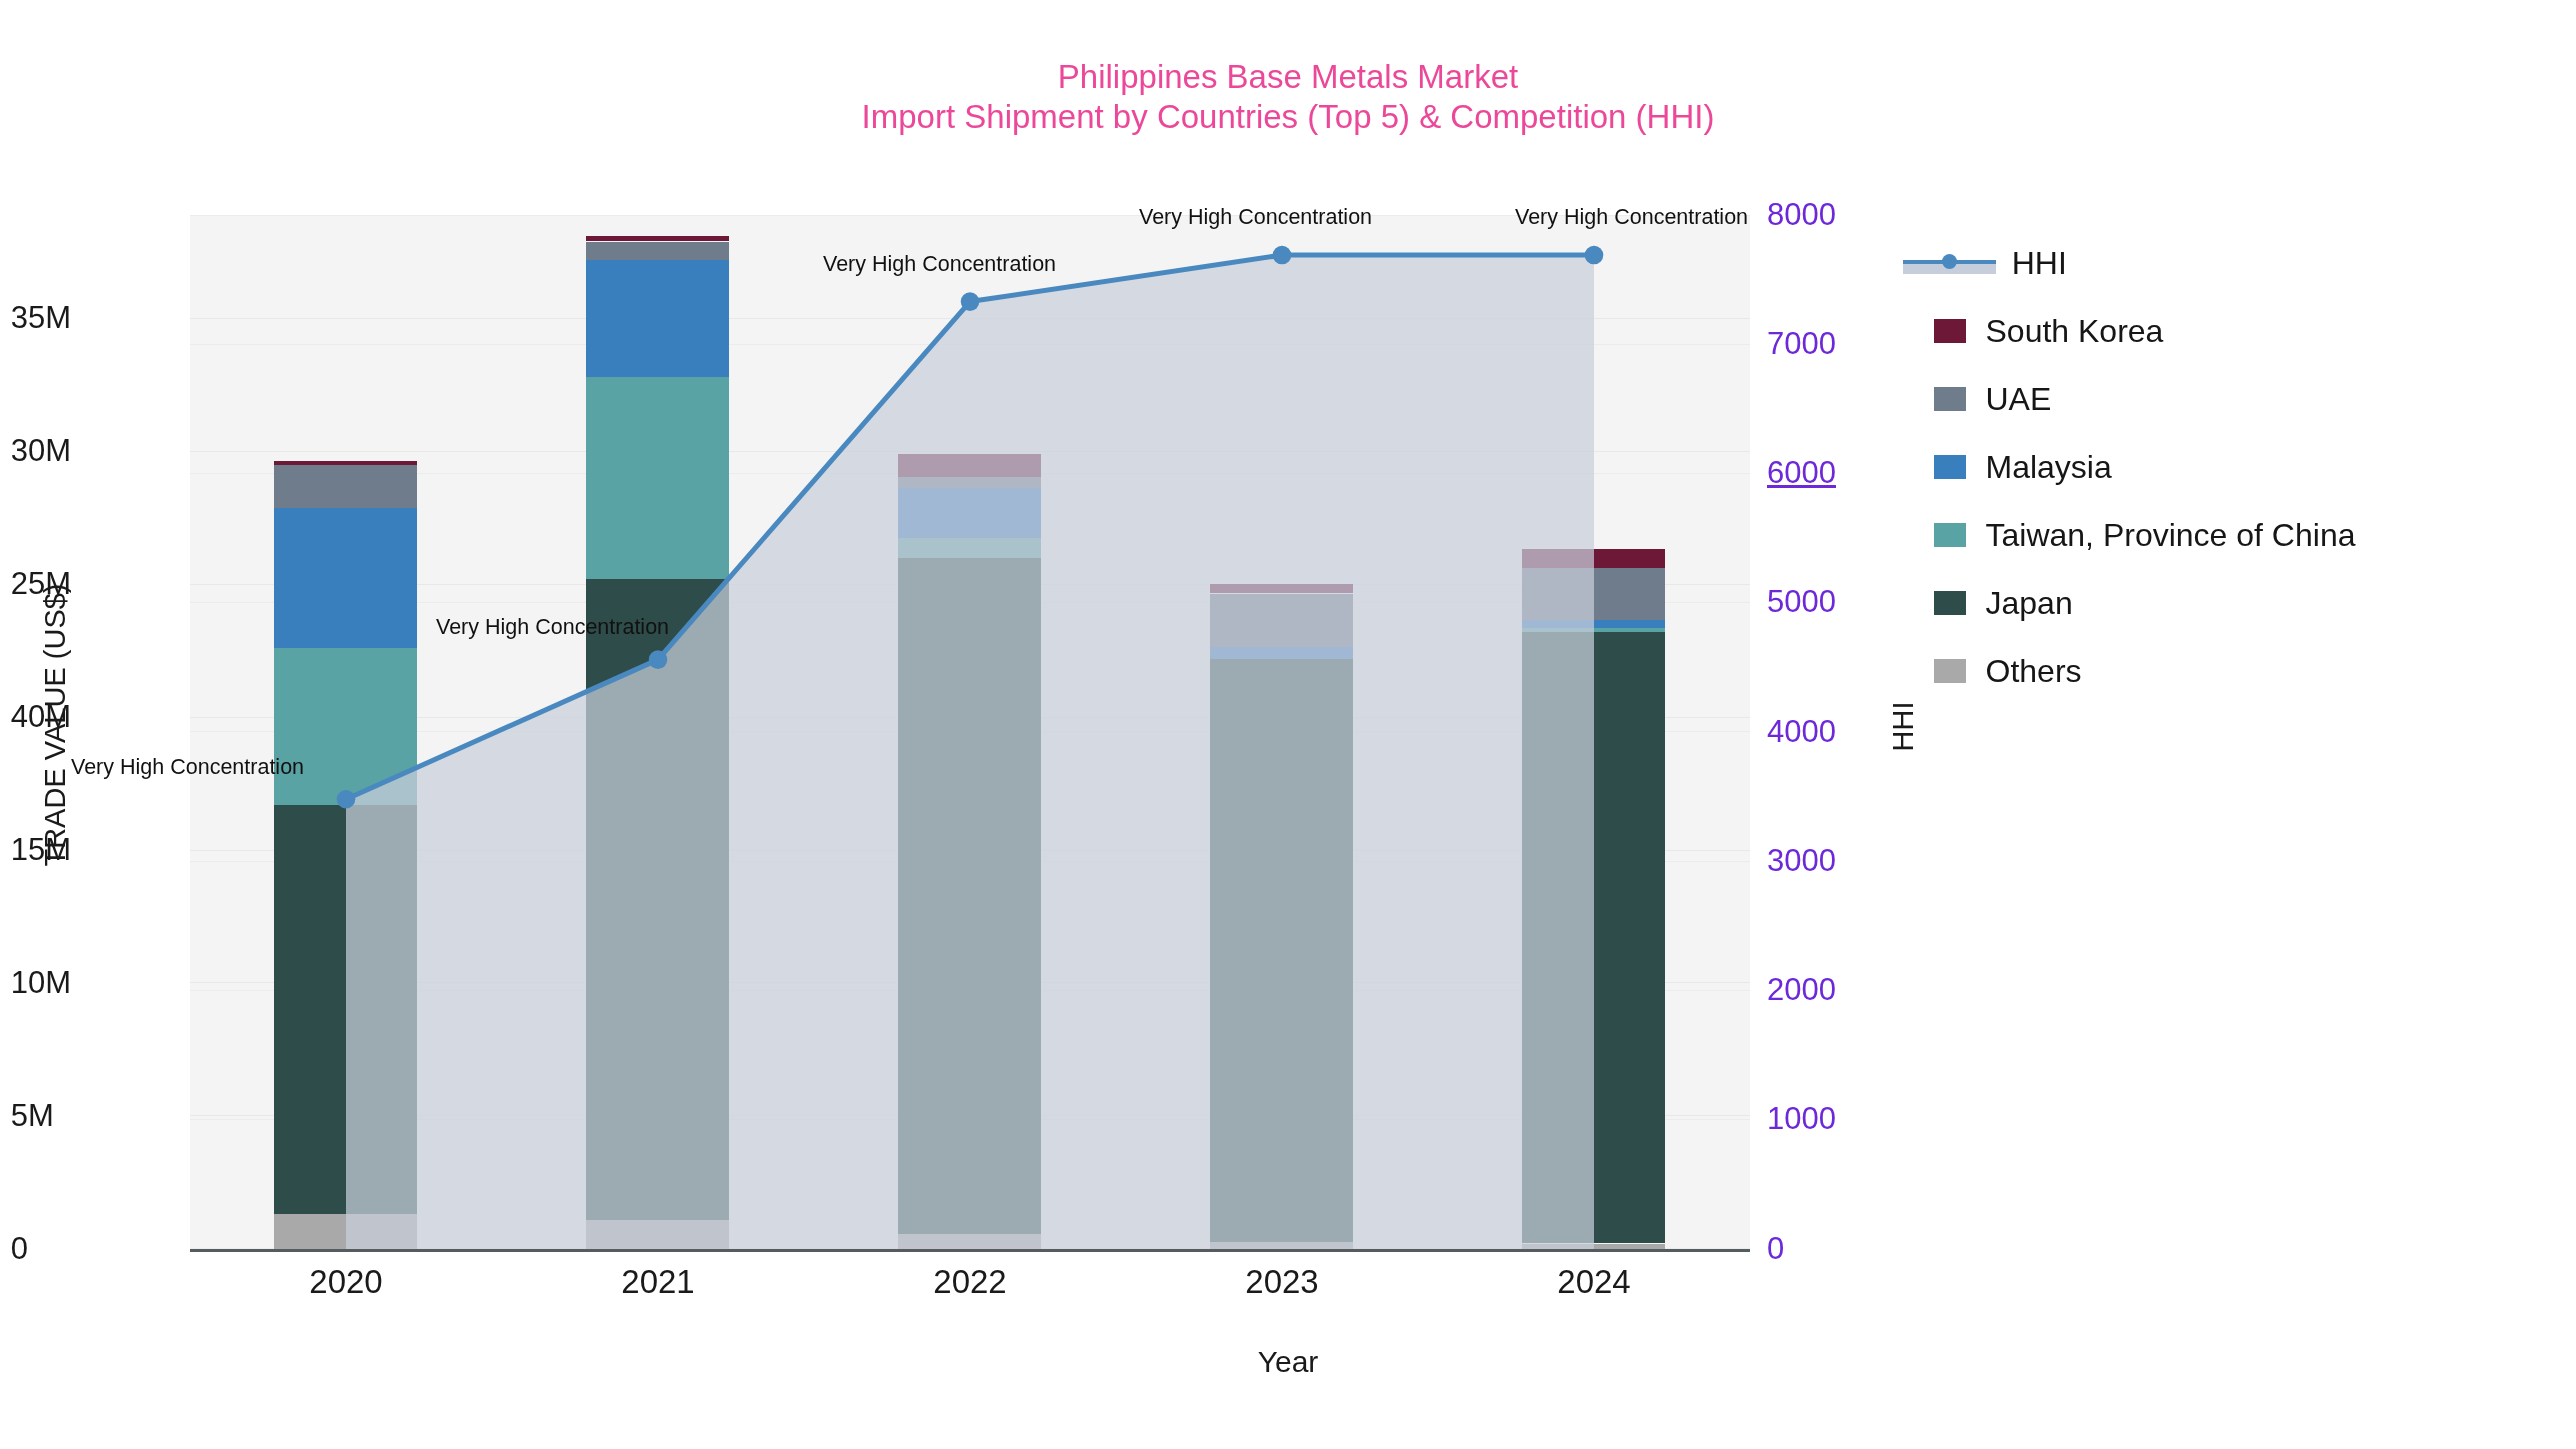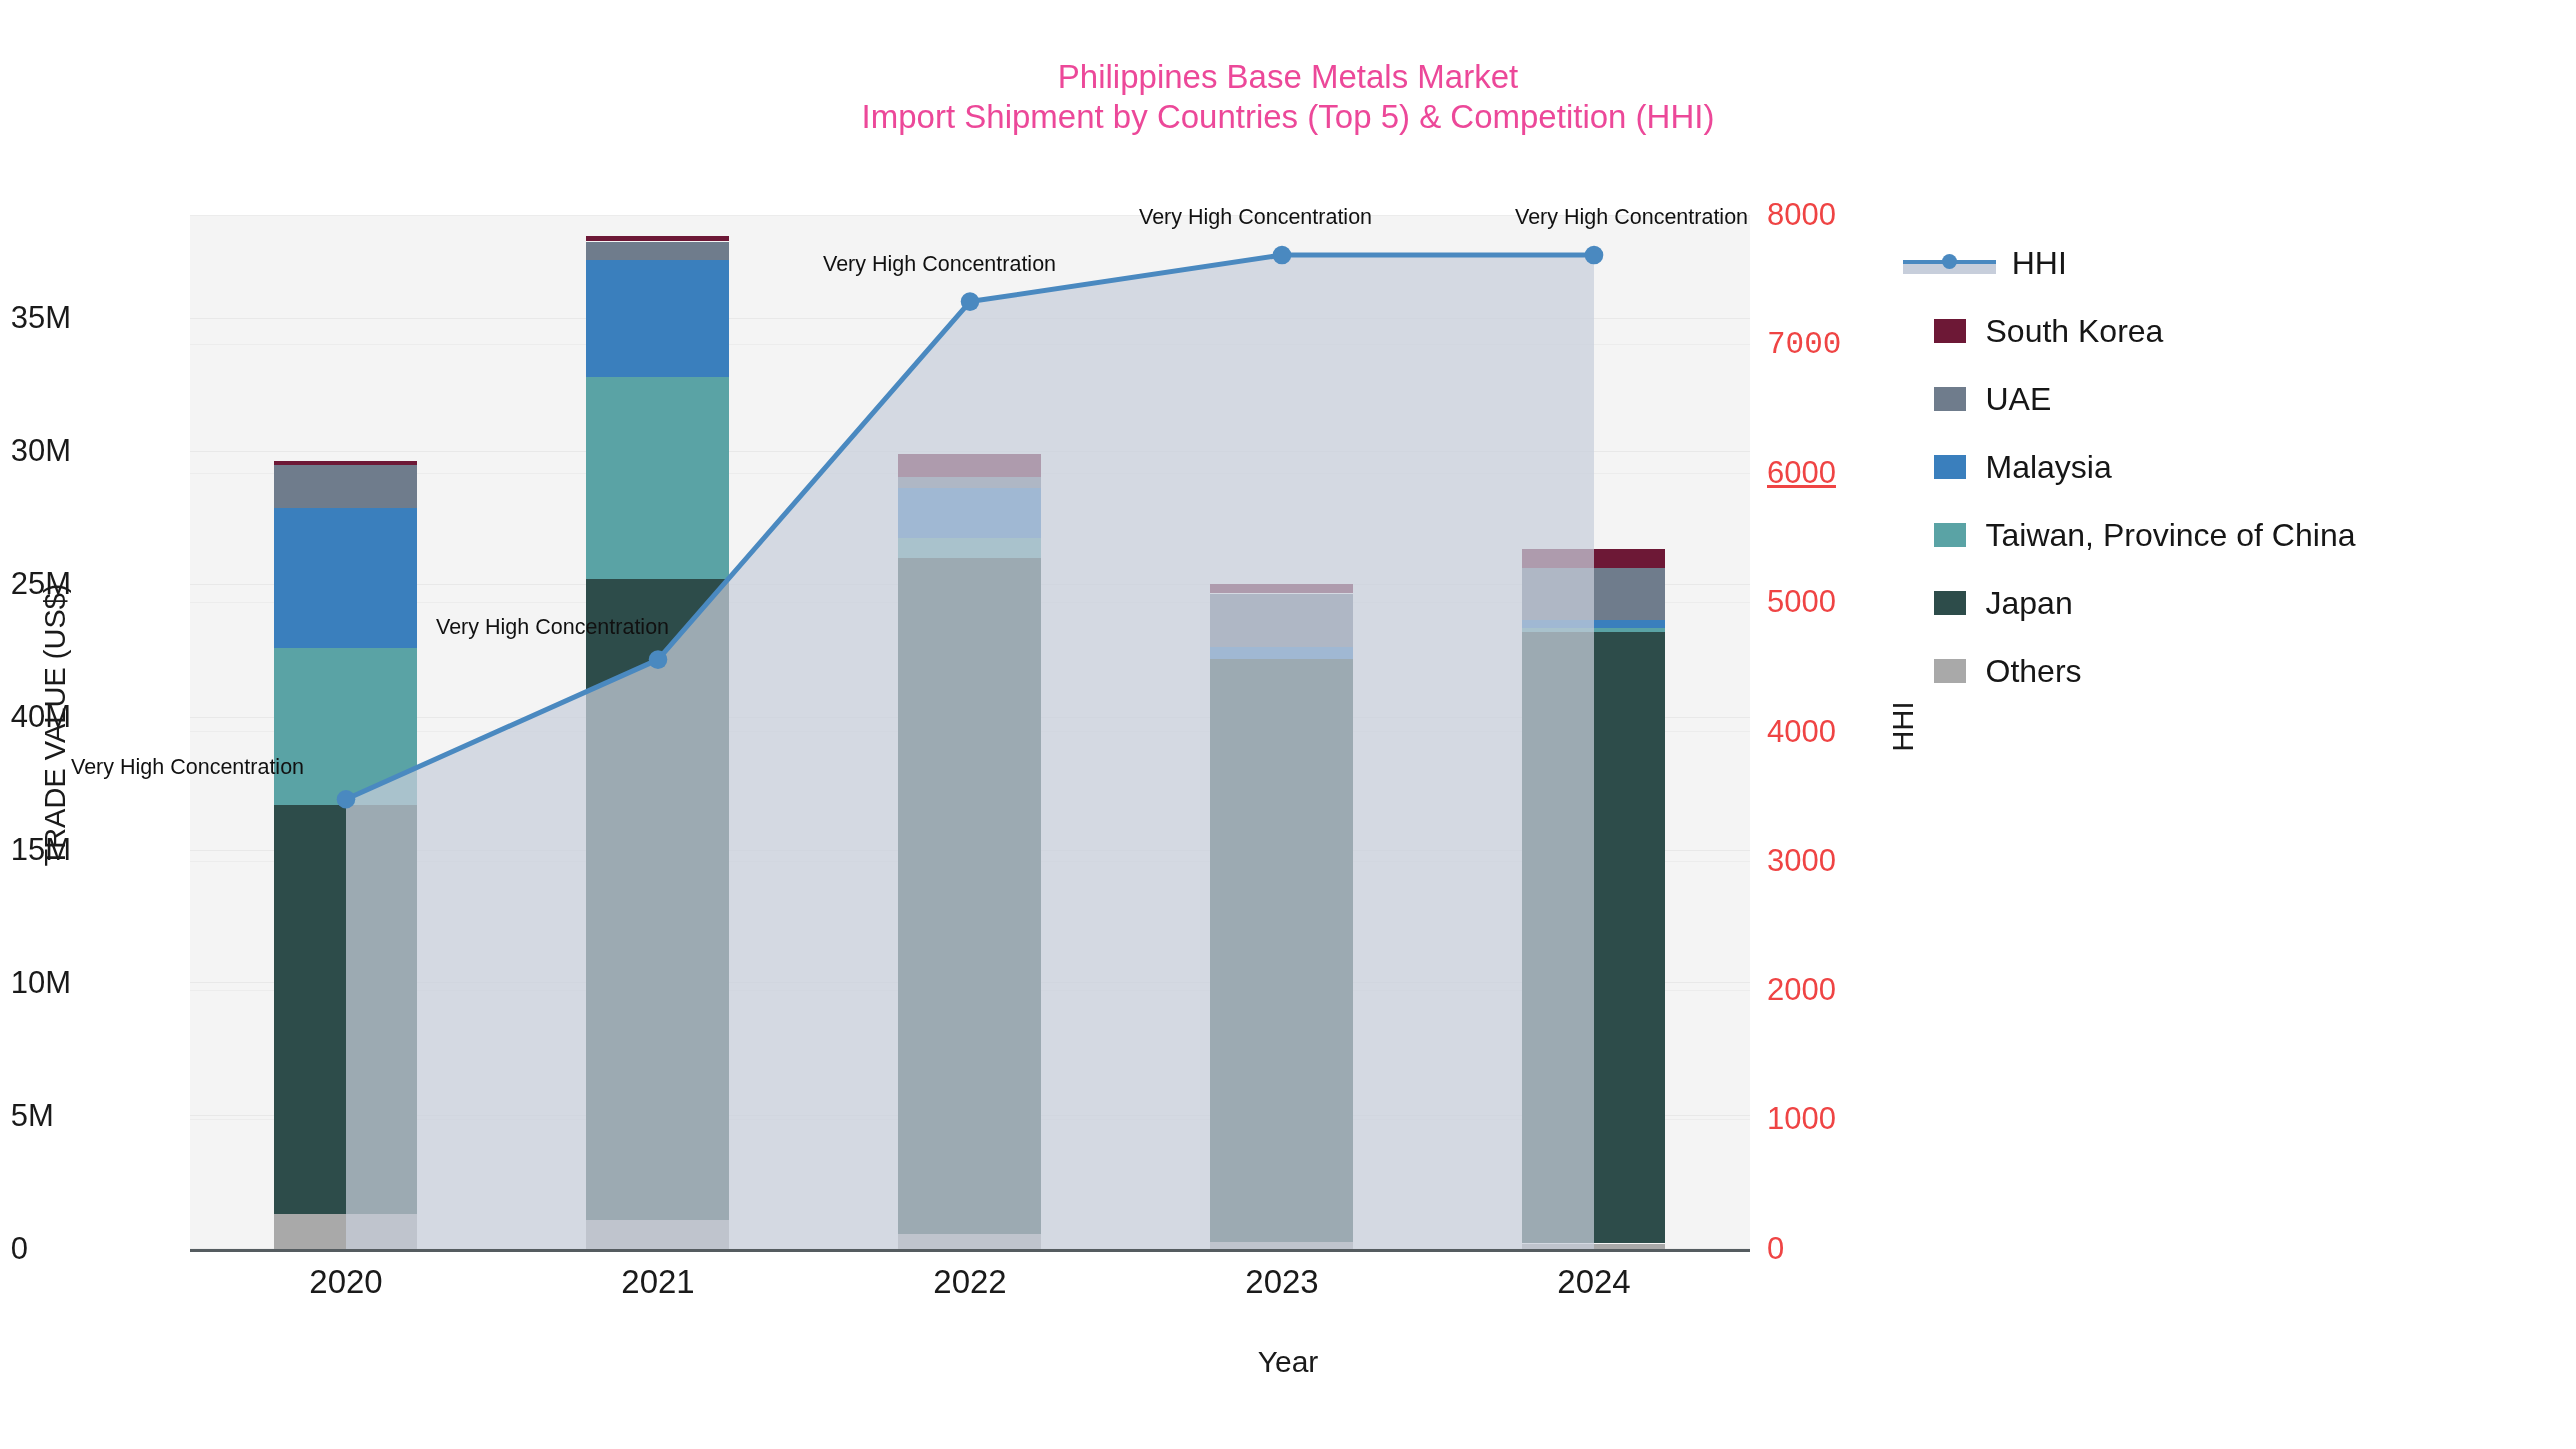--- a/index.html
+++ b/index.html
@@ -63,21 +63,21 @@
   }
   .ytick-l{
     position:absolute;
     font-size:31px;color:#1a1a1a;
     white-space:nowrap;
     transform:translateY(-50%);
     width:157px;left:10.7px;
   }
   .ytick-r{
     position:absolute;
-    font-size:31px;color:#ef4444;
+    font-size:31px;color:#6d28d9;
     white-space:nowrap;
     transform:translateY(-50%);
     left:1767px;
   }
   .xtick{
     position:absolute;top:1263px;
     font-size:33px;color:#1a1a1a;
     text-align:center;white-space:nowrap;
     transform:translateX(-50%);
   }
@@ -248,21 +248,21 @@
       <div class="ytick-l" style="top: 318px;">35M</div>
     </div>
   <div id="yticks-right">
       <div class="ytick-r" style="top: 1249px;">0</div>
       <div class="ytick-r" style="top: 1119px;">1000</div>
       <div class="ytick-r" style="top: 990px;">2000</div>
       <div class="ytick-r" style="top: 861px;">3000</div>
       <div class="ytick-r" style="top: 732px;">4000</div>
       <div class="ytick-r" style="top: 602px;">5000</div>
       <div class="ytick-r" style="top: 473px; text-decoration: underline;">6000</div>
-      <div class="ytick-r" style="top: 344px; font-family: Liberation Mono, monospace;">7000</div>
+      <div class="ytick-r" style="top: 344px;">7000</div>
       <div class="ytick-r" style="top: 215px;">8000</div>
     </div>
   <div id="xticks">
       <div class="xtick" style="left: 346px;">2020</div>
       <div class="xtick" style="left: 658px;">2021</div>
       <div class="xtick" style="left: 970px;">2022</div>
       <div class="xtick" style="left: 1282px;">2023</div>
       <div class="xtick" style="left: 1594px;">2024</div>
     </div>
 

